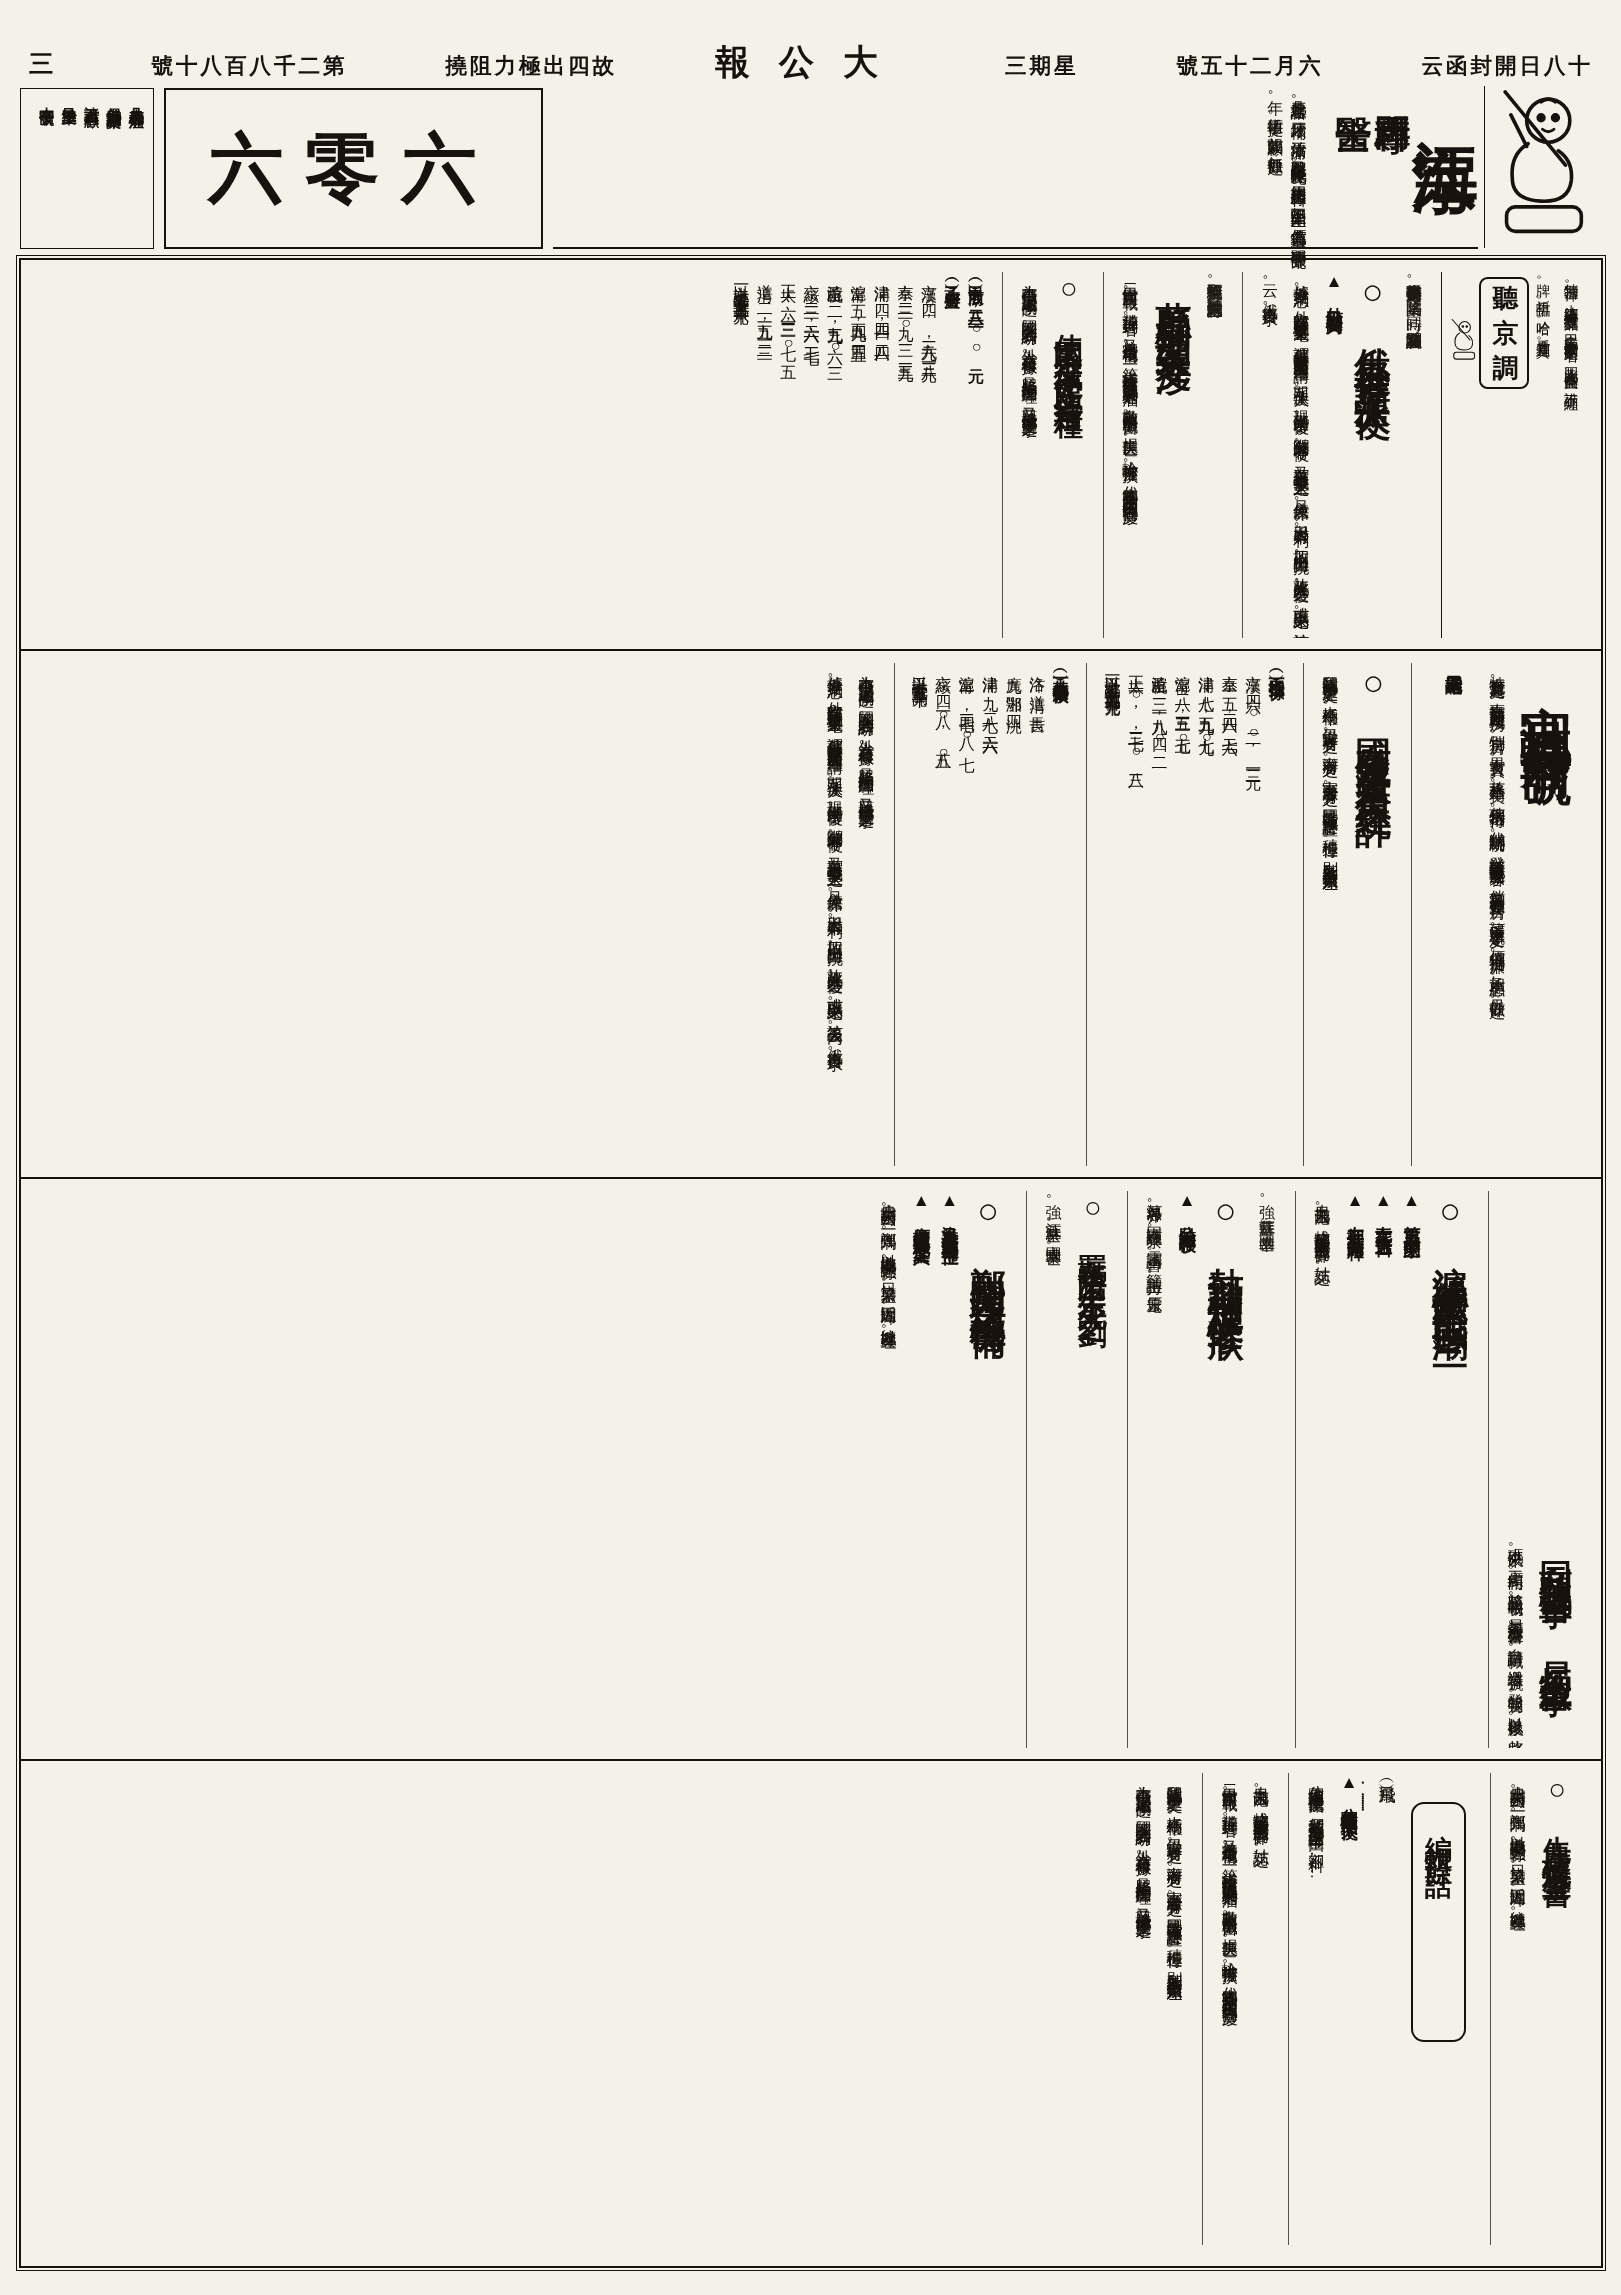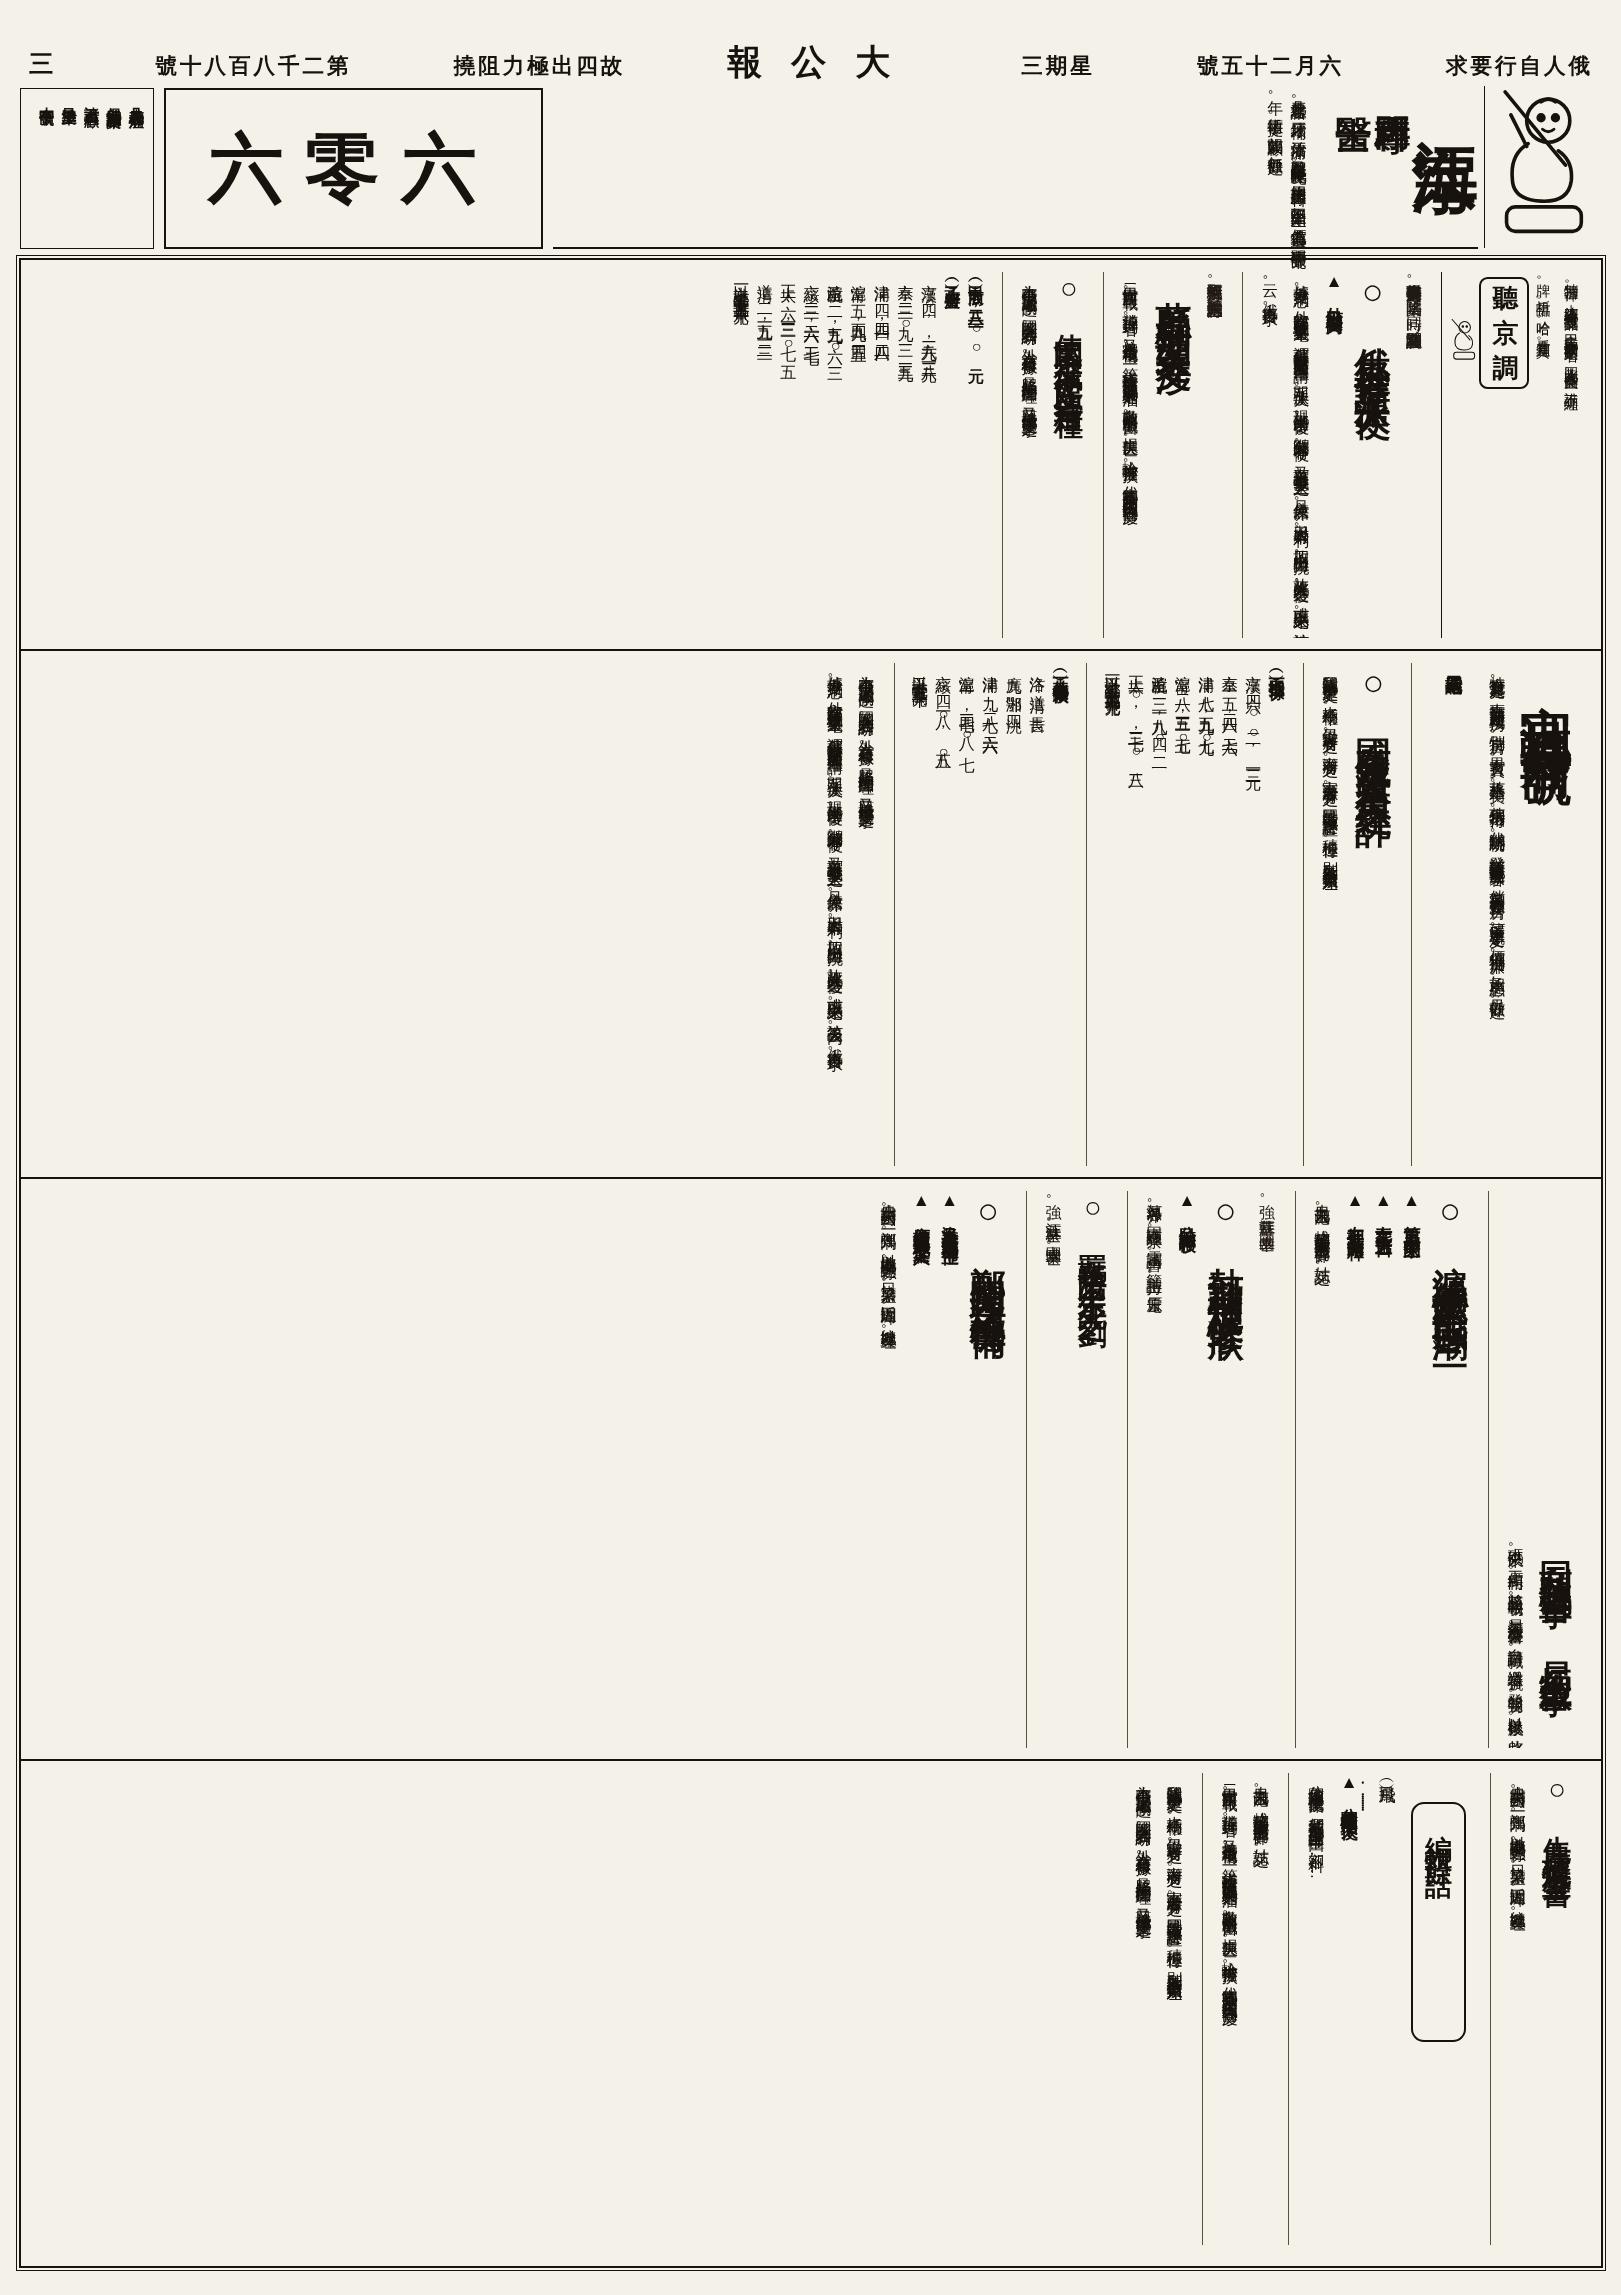--- a/index.html
+++ b/index.html
@@ -57,21 +57,21 @@
   .emph{-webkit-text-emphasis:filled dot #17120d;text-emphasis:filled dot #17120d;}
   .sig{font-size:17.3px;margin:0 5.8px;align-self:flex-end;}
   .rule-col{border-left:1.4px solid #17120d;margin:0 4.3px;}
 </style>
 </head>
 <body>
 
 <div class="page">
 
   <div class="header">
-    <div class="h-item rtl">俄人自行要求</div>
+    <div class="h-item rtl">十八日開封函云</div>
     <div class="h-item rtl">六月二十五號</div>
     <div class="h-item rtl">星期三</div>
     <div class="paper-title rtl">大公報</div>
     <div class="h-item rtl">故四出極力阻撓</div>
     <div class="h-item rtl">第二千八百八十號</div>
     <div class="page-no">三</div>
   </div>
 
   <div class="banner">
     <div class="dental">

